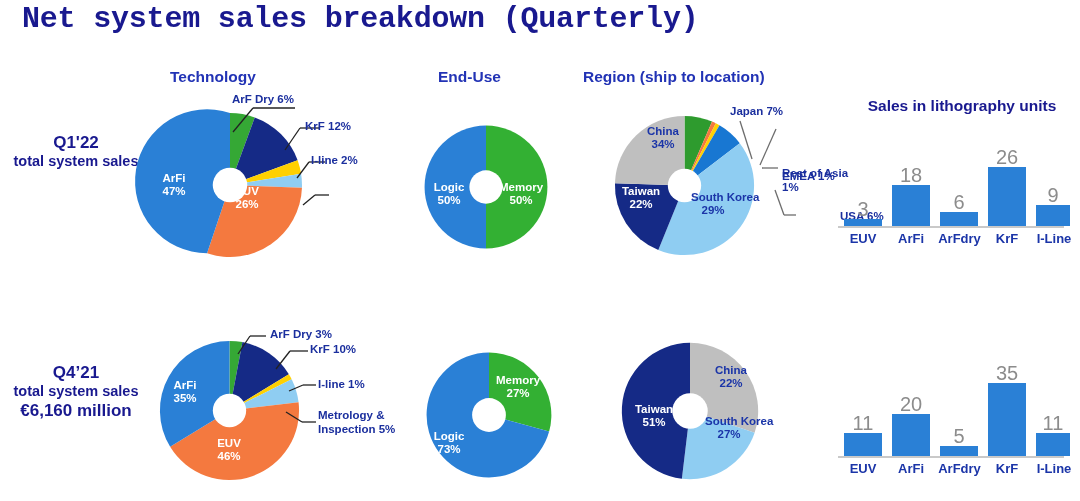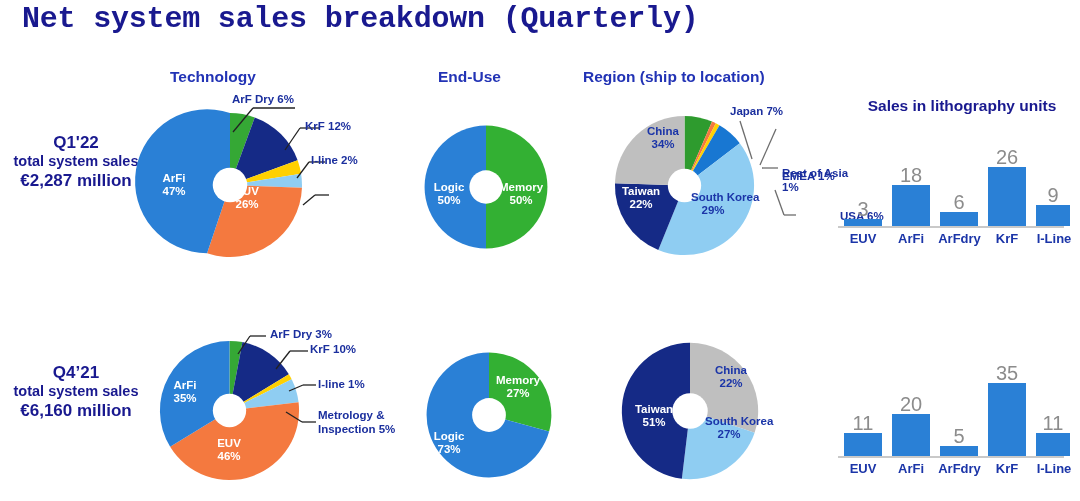--- a/index.html
+++ b/index.html
@@ -87,21 +87,20 @@
   <div class="title">Net system sales breakdown (Quarterly)</div>
 
   <div class="col-header h-tech">Technology</div>
   <div class="col-header h-end">End-Use</div>
   <div class="col-header h-reg">Region (ship to location)</div>
   <div class="bar-title">Sales in lithography units</div>
 
   <div class="rowlabel rl1">
     <span class="q">Q1'22</span>
     <span class="t">total system sales</span>
-    <span class="m">€2,287 million</span>
   </div>
 
   <div class="donut" style="left:155px; top:110px;">
     <svg width="150" height="150" viewBox="0 0 100 100">
 
       <g transform="translate(50,50)">
         <path d="M0,0 L0,-48 A48,48 0 0,1 16.49,-45.08 Z" fill="#35a835"></path>
         <path d="M0,0 L16.49,-45.08 A48,48 0 0,1 45.08,-16.49 Z" fill="#152a86"></path>
         <path d="M0,0 L45.08,-16.49 A48,48 0 0,1 47.40,-7.52 Z" fill="#ffd000"></path>
         <path d="M0,0 L47.40,-7.52 A48,48 0 0,1 47.97,1.81 Z" fill="#8fcdf2"></path>

